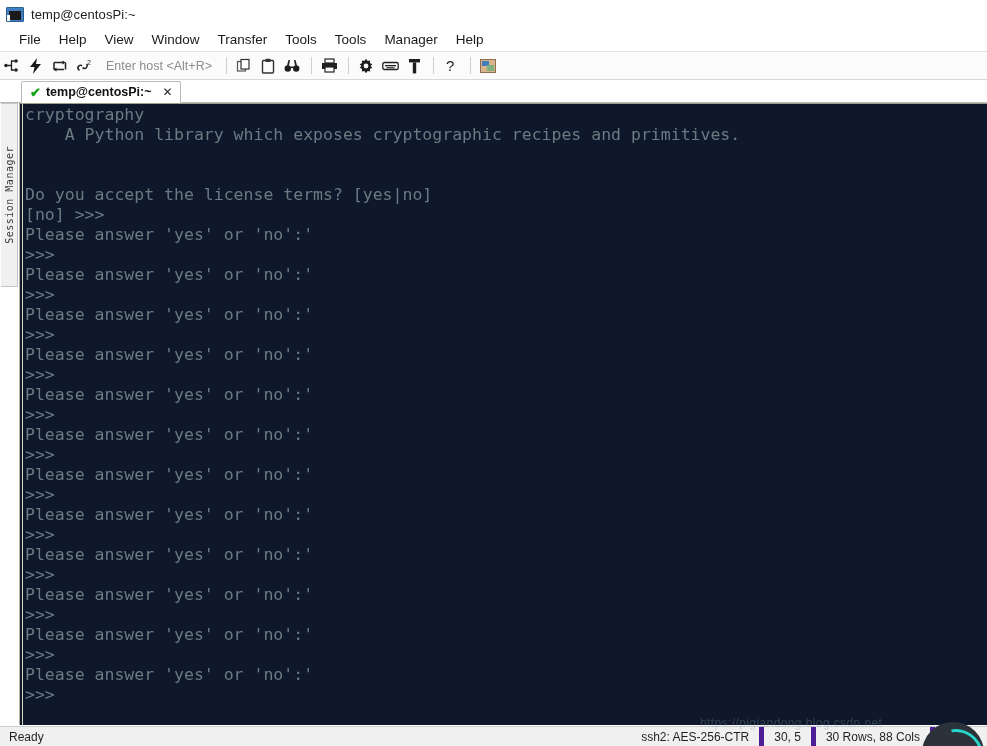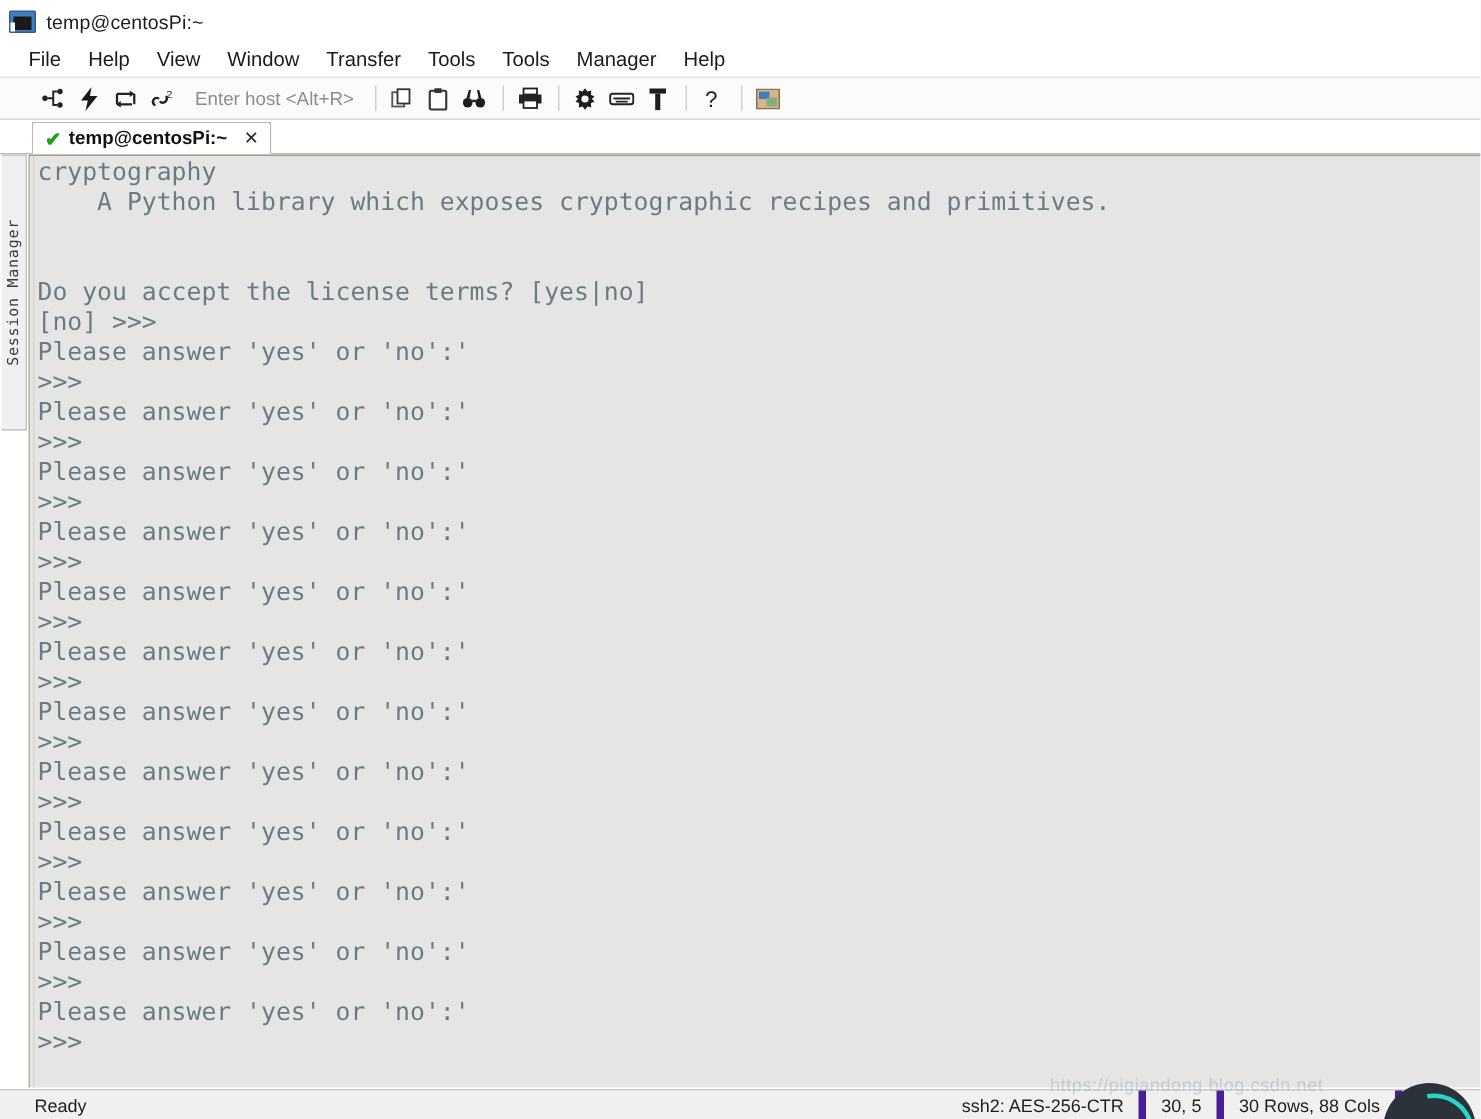--- a/index.html
+++ b/index.html
@@ -78,21 +78,21 @@
     cursor: default;
     white-space: nowrap;
   }
 
   
   .toolbar {
     height: 28px;
     background: #fbfbfb;
     display: flex;
     align-items: center;
-    padding-left: 24px;
+    padding-left: 0;
     border-bottom: 1px solid #d8d8d8;
     box-sizing: border-box;
   }
   .tb-btn {
     width: 23px;
     height: 22px;
     display: flex;
     align-items: center;
     justify-content: center;
     margin-right: 1px;
@@ -196,21 +196,21 @@
     white-space: nowrap;
   }
 
   
   .terminal-wrap {
     position: absolute;
     left: 19px;
     top: 0px;
     width: 968px;
     height: 622px;
-    background: #e5e5e5;
+    background: #0f172a;
     border-top: 1px solid #9e9e8a;
     box-sizing: border-box;
   }
   .terminal-left-rule {
     position: absolute;
     left: 0; top: 0;
     width: 4px;
     height: 100%;
     border-left: 1px solid #b5b5a4;
     border-right: 1px solid #d9d6c4;
@@ -240,21 +240,21 @@
     width: 987px;
     height: 20px;
     background: #f0f0f0;
     border-top: 1px solid #cdcdcd;
     box-sizing: border-box;
     display: flex;
     align-items: center;
     font-size: 12px;
     color: #1f1f1f;
   }
-  .sb-ready { padding-left: 23px; flex: 0 0 auto; }
+  .sb-ready { padding-left: 9px; flex: 0 0 auto; }
   .sb-spacer { flex: 1 1 auto; }
   .sb-cell {
     padding: 0 10px;
     height: 19px;
     display: flex;
     align-items: center;
     border-left: 5px solid #4c1d95;
     white-space: nowrap;
     flex: 0 0 auto;
   }

